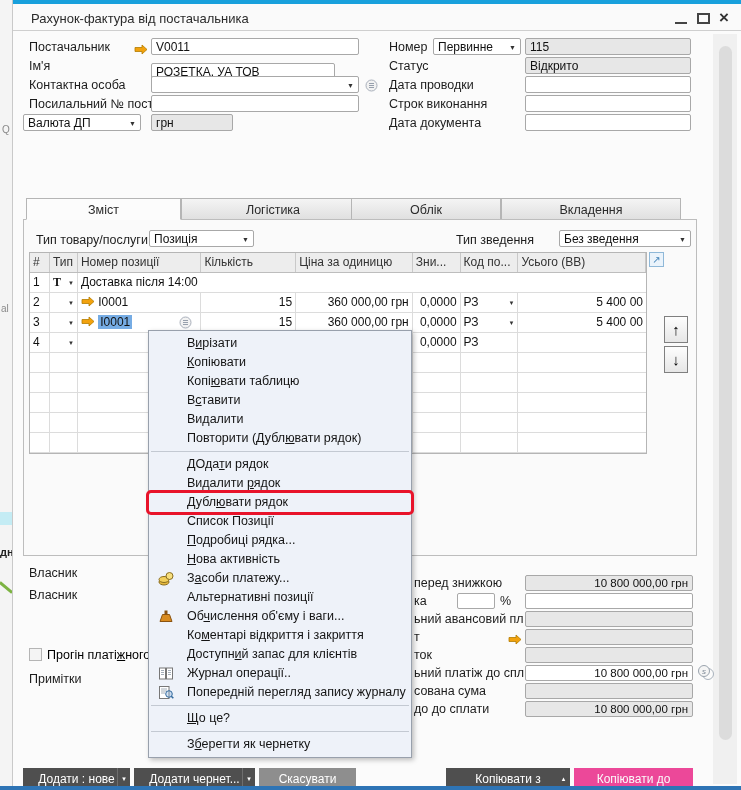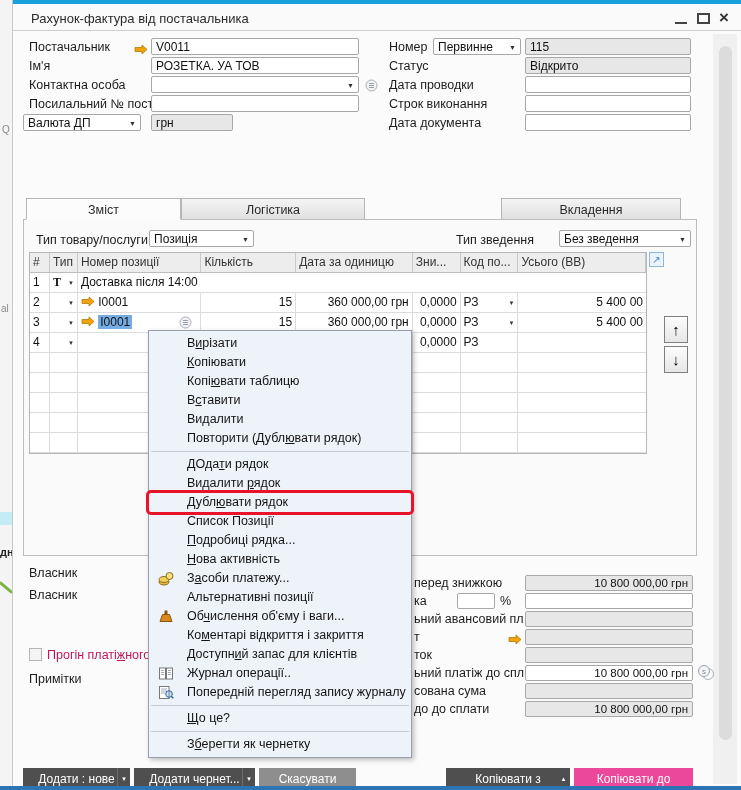--- a/index.html
+++ b/index.html
@@ -69,21 +69,21 @@
   .msep { height:1px; background:#c3c9d2; margin:3px 2px; }
 
   
   .tlbl { position:absolute; font-size:12.5px; color:#1c1c1c; white-space:nowrap; z-index:1; }
   .tfld { position:absolute; left:512px; width:168px; height:16px; background:#fff; border:1px solid #a8a8a8;
           border-radius:2px; font-size:11.5px; text-align:right; padding:1px 4px 0 4px; white-space:nowrap; z-index:2; color:#111; }
   .tfld.gray { background:#e7e7e7; }
   .pctfld { position:absolute; left:444px; width:38px; height:16px; background:#fff; border:1px solid #a8a8a8; border-radius:2px; z-index:2; }
 
   .chk { position:absolute; left:16px; top:648px; width:13px; height:13px; border:1px solid #b5b5b5; background:#f4f4f4; }
-  .chk-lbl { position:absolute; left:34px; top:648px; font-size:12.5px; color:#be185d; white-space:nowrap; }
+  .chk-lbl { position:absolute; left:34px; top:648px; font-size:12.5px; color:#000000; white-space:nowrap; }
 
   
   .btn { position:absolute; top:768px; height:22px; background:#4f4f4f; color:#fff; font-size:12px; text-align:center;
          line-height:22px; cursor:pointer; white-space:nowrap; overflow:hidden; z-index:4; }
   .btn .split { position:absolute; right:0; top:0; width:13px; height:22px; border-left:1px solid #6e6e6e; font-size:7px; line-height:22px; }
   .btn.mid { background:#8e8e8e; }
   .btn.disabled { background:#ec4899; color:#fafafa; cursor:default; }
 
   .scroll-track { position:absolute; left:700px; top:34px; width:24px; height:750px; background:#f0f0f0; }
   .scroll-thumb { position:absolute; left:706px; top:46px; width:13px; height:694px; background:#dcdcdc; border-radius:7px; cursor:pointer; }
@@ -112,21 +112,21 @@
     </div>
     <div class="tb-sep"></div>
 
     <span class="lbl" style="left:16px;top:40px">Постачальник</span>
     <span class="larrow" style="position:absolute;left:121px;top:41px"><svg width="14" height="11">
           <path d="M1 3.5h7V1l5 4.5L8 10V7.5H1z" fill="#f2a20d" stroke="#b37c00" stroke-width="0.8"></path>
         </svg></span>
     <div class="fld" style="left:138px;top:38px;width:208px">V0011</div>
 
     <span class="lbl" style="left:16px;top:59px">Ім'я</span>
-    <div class="fld" style="left:138px;top:57px;width:208px">РОЗЕТКА. УА ТОВ</div>
+    <div class="fld" style="left:138px;top:63px;width:184px">РОЗЕТКА. УА ТОВ</div>
 
     <span class="lbl" style="left:16px;top:78px">Контактна особа</span>
     <div class="fld" style="left:138px;top:76px;width:208px">
         <span class="caret">▼</span>
       </div>
     <span class="listico" style="position:absolute;left:352px;top:78px"><svg width="13" height="13">
           <circle cx="6.5" cy="6.5" r="5.5" fill="#f2f2f2" stroke="#a9b0bb"></circle>
           <path d="M4 4.5h5M4 6.5h5M4 8.5h5" stroke="#97a0ad" stroke-width="1"></path>
         </svg></span>
 
@@ -147,35 +147,36 @@
     <div class="fld" style="left:512px;top:76px;width:166px"></div>
 
     <span class="lbl" style="left:376px;top:97px">Строк виконання</span>
     <div class="fld" style="left:512px;top:95px;width:166px"></div>
 
     <span class="lbl" style="left:376px;top:116px">Дата документа</span>
     <div class="fld" style="left:512px;top:114px;width:166px"></div>
 
     <div class="tab active" style="left:13px;width:155px">Зміст</div>
     <div class="tab" style="left:168px;width:184px">Логістика</div>
+    <div class="tab" style="left:338px;width:150px">Облік</div>
     <div class="tab" style="left:488px;width:180px">Вкладення</div>
     <div class="content-box"></div>
 
     <span class="lbl" style="left:23px;top:233px">Тип товару/послуги</span>
     <div class="fld" style="left:136px;top:230px;width:105px"><span>Позиція</span><span class="caret">▼</span></div>
     <span class="lbl" style="left:443px;top:233px">Тип зведення</span>
     <div class="fld" style="left:546px;top:230px;width:132px"><span>Без зведення</span><span class="caret">▼</span></div>
 
     <div id="grid">
         <div class="hrow">
           <div class="hcell" style="width:20px">#</div>
           <div class="hcell" style="width:28px">Тип</div>
           <div class="hcell" style="width:124px">Номер позиції</div>
           <div class="hcell" style="width:95px">Кількість</div>
-          <div class="hcell" style="width:117px">Дата за одиницю</div>
+          <div class="hcell" style="width:117px">Ціна за одиницю</div>
           <div class="hcell" style="width:48px">Зни...</div>
           <div class="hcell" style="width:58px">Код по...</div>
           <div class="hcell" style="width:128px">Усього (ВВ)</div>
         </div>
         <div class="trow">
           <div class="tcell" style="width:20px">1</div>
           <div class="tcell" style="width:28px"><b style="font-family:'Liberation Serif',serif">T</b><span class="caret-sm" style="position:absolute;right:3px;top:7px">▼</span></div>
           <div class="tcell" style="width:570px;border-right:none">Доставка після 14:00</div>
         </div>
         <div class="trow">

